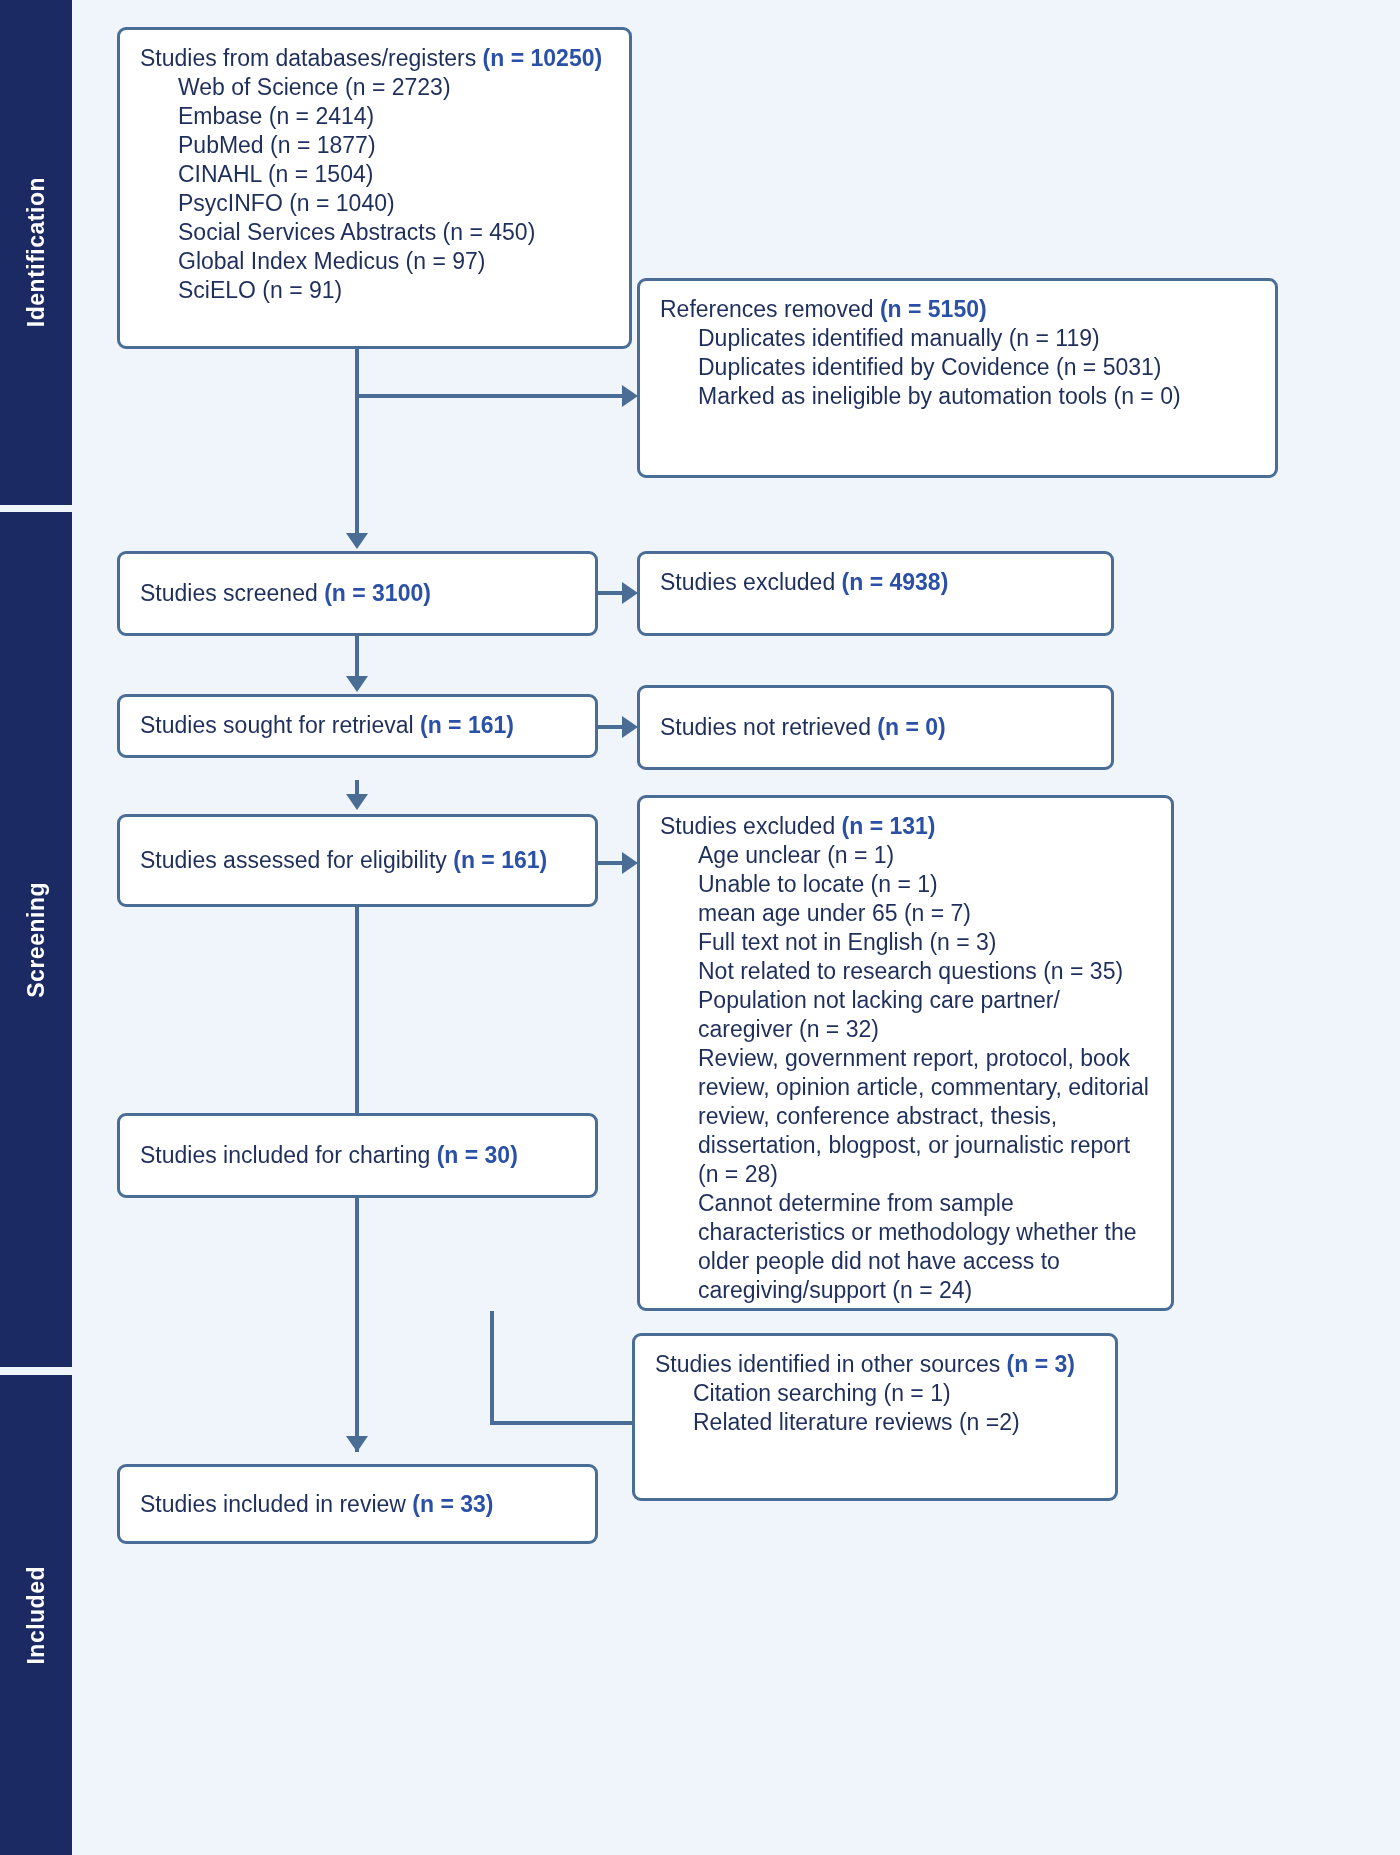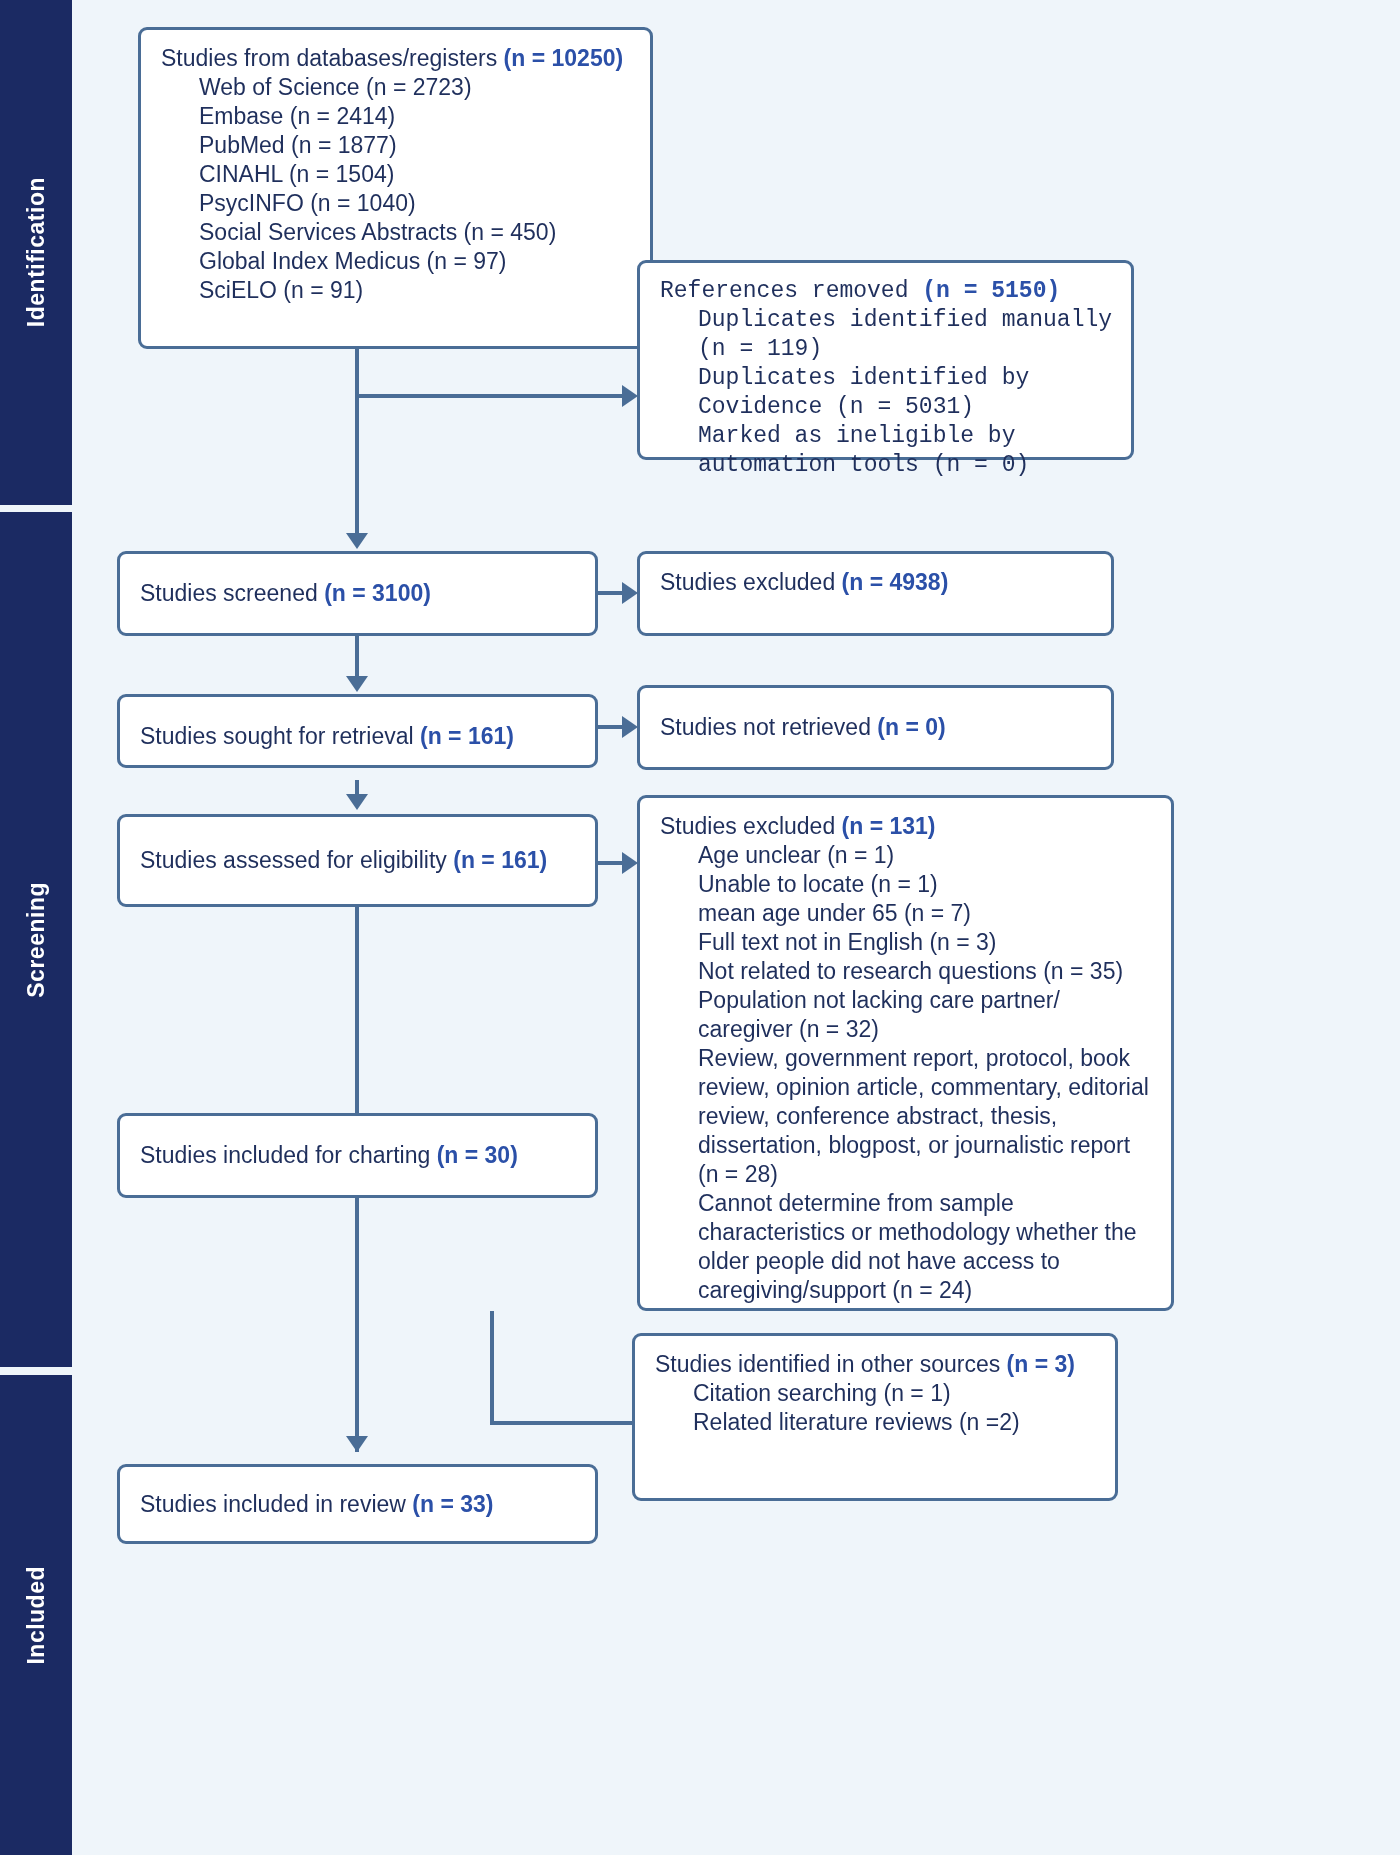--- a/index.html
+++ b/index.html
@@ -42,25 +42,25 @@
     font-size:23px;
     line-height:1.26;
     color:#1f2f5c;
   }
   .box .hdr { font-weight:normal; }
   .box .n { font-weight:bold; color:#2b50a8; }
   .sublist { margin:0; padding:0; list-style:none; padding-left:38px; }
   .sublist li { margin:0; padding:0; }
 
   
-  #box-sources        { left:117px;  top:27px;   width:515px; height:322px;margin-left:21px; }
-  #box-removed        { left:637px;  top:260px;  width:497px; height:200px;font-family:Liberation Mono, monospace; }
+  #box-sources        { left:117px;  top:27px;   width:515px; height:322px; }
+  #box-removed        { left:637px;  top:278px;  width:641px; height:200px; }
   #box-screened       { left:117px;  top:551px;  width:481px; height:85px;  display:flex; align-items:center; }
   #box-excluded-1     { left:637px;  top:551px;  width:477px; height:85px;  display:flex; }
-  #box-sought         { left:117px;  top:694px;  width:481px; height:74px;  display:flex; align-items:flex-end; }
+  #box-sought         { left:117px;  top:694px;  width:481px; height:64px;  display:flex; align-items:flex-start; }
   #box-notretrieved   { left:637px;  top:685px;  width:477px; height:85px;  display:flex; align-items:center; }
   #box-assessed       { left:117px;  top:814px;  width:481px; height:93px;  display:flex; align-items:center; }
   #box-excluded-2     { left:637px;  top:795px;  width:537px; height:516px; }
   #box-charting       { left:117px;  top:1113px; width:481px; height:85px;  display:flex; align-items:center; }
   #box-othersources   { left:632px;  top:1333px; width:486px; height:168px; }
   #box-included       { left:117px;  top:1464px; width:481px; height:80px;  display:flex; align-items:center; }
 
   
   .ln { position:absolute; background:#4a6d96; }
   .vl { width:4px; }

